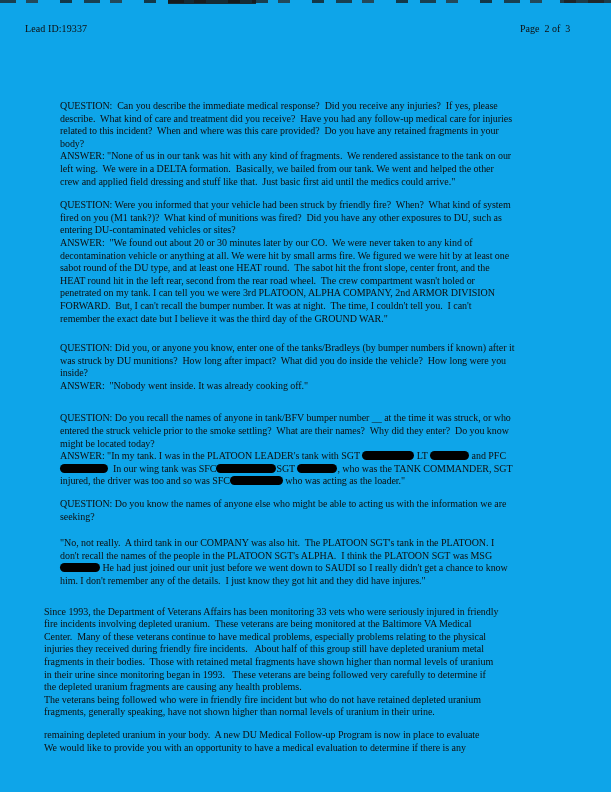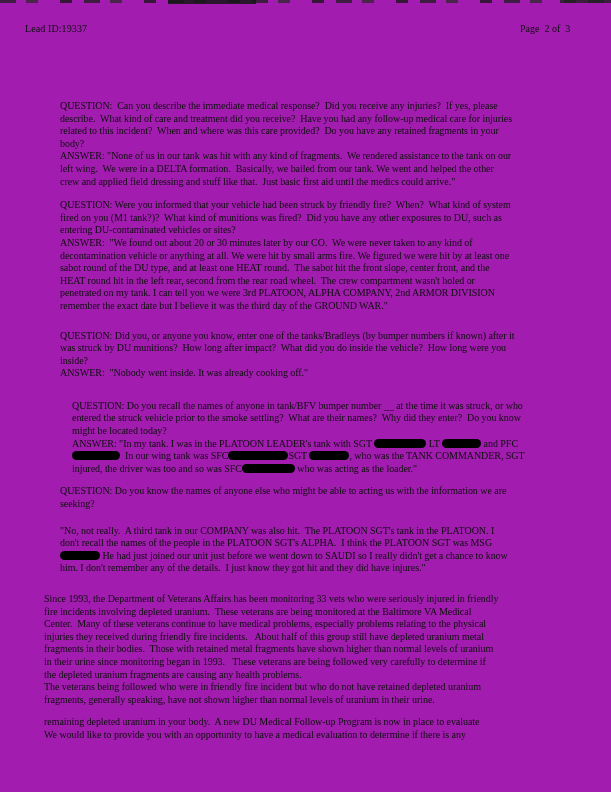--- a/index.html
+++ b/index.html
@@ -1,20 +1,20 @@
 <!DOCTYPE html>
 <html><head>
 <meta charset="utf-8">
 <style>
   html,body { margin:0; padding:0; background:#e8e8e8; }
   .page {
     position:relative;
     width:611px; height:792px;
     margin:0 auto;
-    background:#a21caf;
+    background:#0ea5e9;
     font-family:"Liberation Serif", serif;
     color:#0e0e0e;
     overflow:hidden;
   }
   
   .scan-edge {
     position:absolute; top:0; left:0; right:0; height:3px;
     background:repeating-linear-gradient(90deg,
       #1d1d1d 0 16px, transparent 16px 26px,
       #2a2a2a 26px 38px, transparent 38px 60px,
@@ -69,29 +69,30 @@
       </div>
       <div class="block" style="margin-bottom: 8px;">
         <div class="line"><span>QUESTION: Were you informed that your vehicle had been struck by friendly fire?  When?  What kind of system</span></div>
         <div class="line"><span>fired on you (M1 tank?)?  What kind of munitions was fired?  Did you have any other exposures to DU, such as</span></div>
         <div class="line"><span>entering DU-contaminated vehicles or sites?</span></div>
         <div class="line"><span>ANSWER:  "We found out about 20 or 30 minutes later by our CO.  We were never taken to any kind of</span></div>
         <div class="line"><span>decontamination vehicle or anything at all. We were hit by small arms fire. We figured we were hit by at least one</span></div>
         <div class="line"><span>sabot round of the DU type, and at least one HEAT round.  The sabot hit the front slope, center front, and the</span></div>
         <div class="line"><span>HEAT round hit in the left rear, second from the rear road wheel.  The crew compartment wasn't holed or</span></div>
         <div class="line"><span>penetrated on my tank. I can tell you we were 3rd PLATOON, ALPHA COMPANY, 2nd ARMOR DIVISION</span></div>
+        <div class="line"><span>FORWARD.  But, I can't recall the bumper number. It was at night.  The time, I couldn't tell you.  I can't</span></div>
         <div class="line"><span>remember the exact date but I believe it was the third day of the GROUND WAR."</span></div>
       </div>
       <div class="block" style="margin-bottom: 20px; margin-top: 17px;">
         <div class="line"><span>QUESTION: Did you, or anyone you know, enter one of the tanks/Bradleys (by bumper numbers if known) after it</span></div>
         <div class="line"><span>was struck by DU munitions?  How long after impact?  What did you do inside the vehicle?  How long were you</span></div>
         <div class="line"><span>inside?</span></div>
         <div class="line"><span>ANSWER:  "Nobody went inside. It was already cooking off."</span></div>
       </div>
-      <div class="block" style="margin-bottom: 10px; margin-left: 12px;">
+      <div class="block" style="margin-bottom: 10px;">
         <div class="line"><span>QUESTION: Do you recall the names of anyone in tank/BFV bumper number __ at the time it was struck, or who</span></div>
         <div class="line"><span>entered the struck vehicle prior to the smoke settling?  What are their names?  Why did they enter?  Do you know</span></div>
         <div class="line"><span>might be located today?</span></div>
         <div class="line"><span>ANSWER: "In my tank. I was in the PLATOON LEADER's tank with SGT </span><span class="redaction" style="width: 52px;"></span><span> LT </span><span class="redaction" style="width: 39px;"></span><span> and PFC</span></div>
         <div class="line"><span class="redaction" style="width: 48px;"></span><span>  In our wing tank was SFC</span><span class="redaction" style="width: 60px;"></span><span>SGT </span><span class="redaction" style="width: 40px;"></span><span>, who was the TANK COMMANDER, SGT</span></div>
         <div class="line"><span>injured, the driver was too and so was SFC</span><span class="redaction" style="width: 53px;"></span><span> who was acting as the loader."</span></div>
       </div>
       <div class="block" style="margin-bottom: 14px;">
         <div class="line"><span>QUESTION: Do you know the names of anyone else who might be able to acting us with the information we are</span></div>
         <div class="line"><span>seeking?</span></div>

